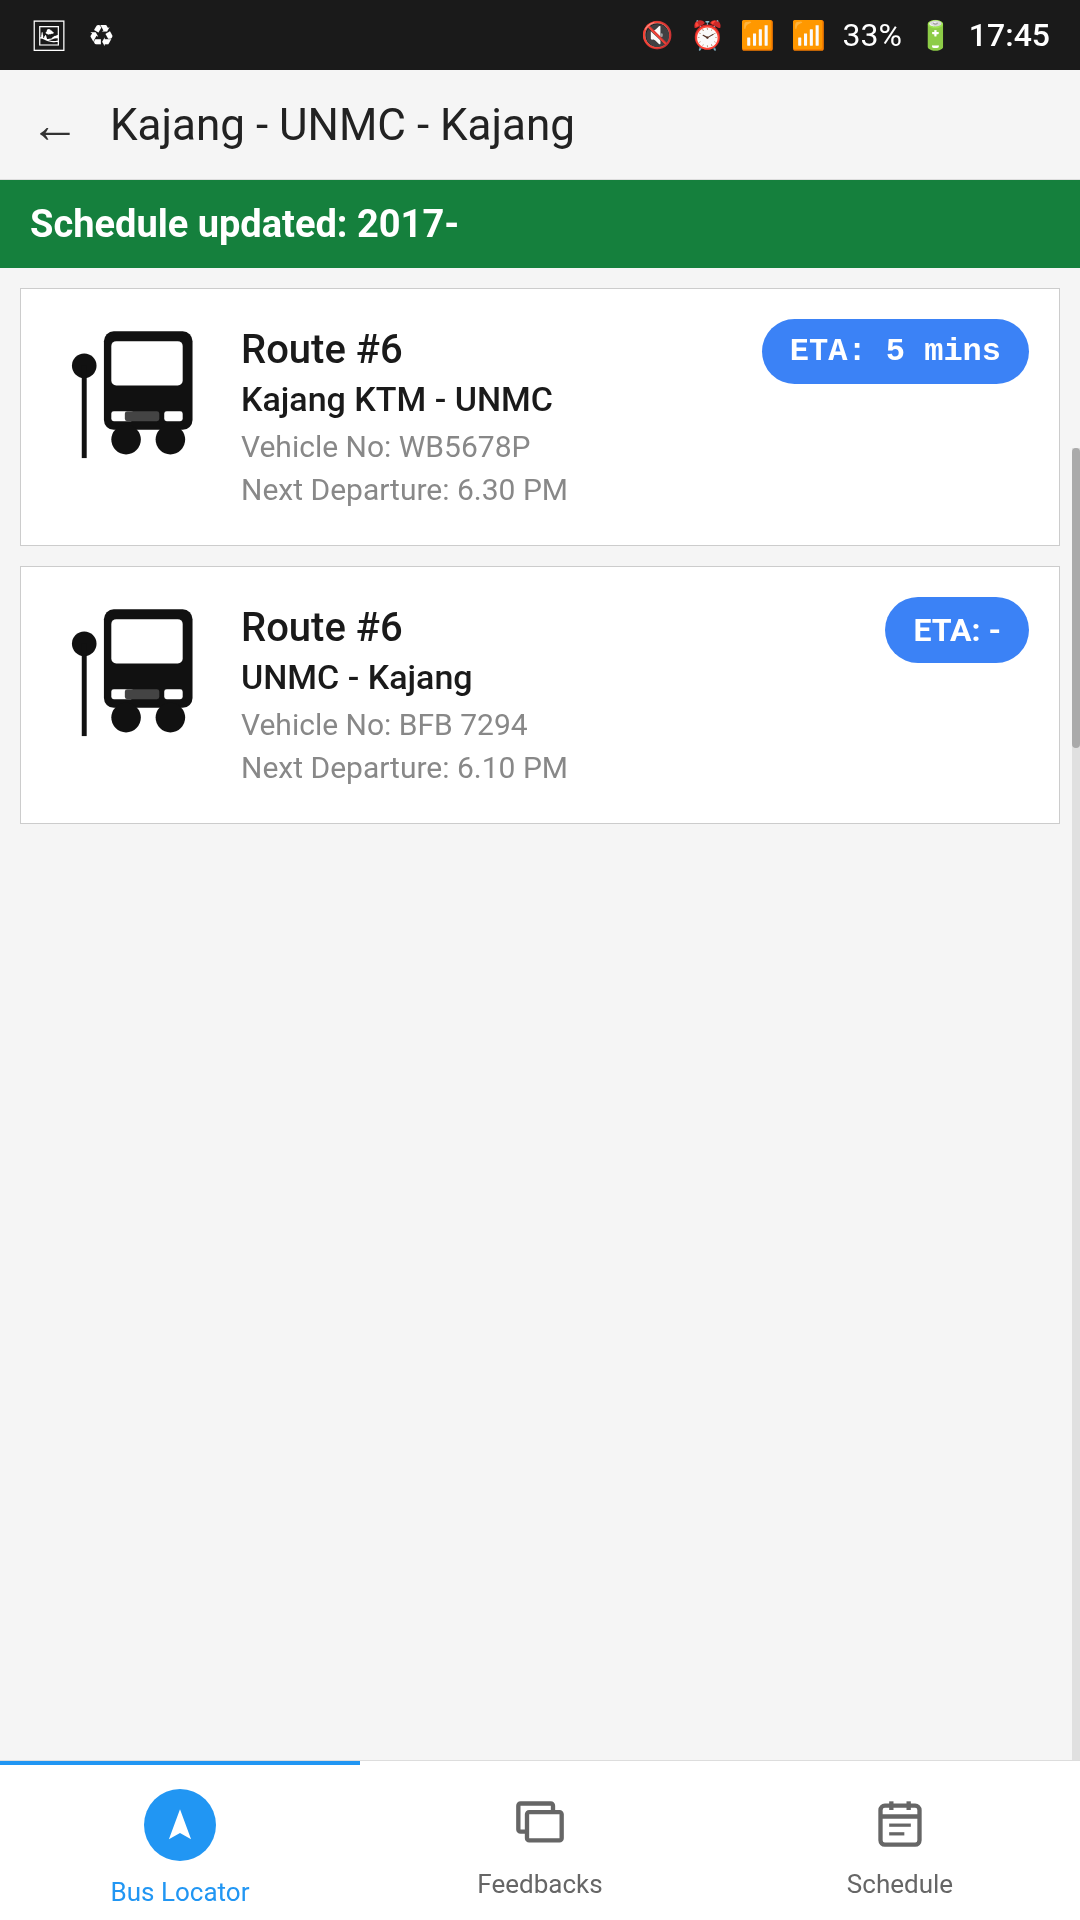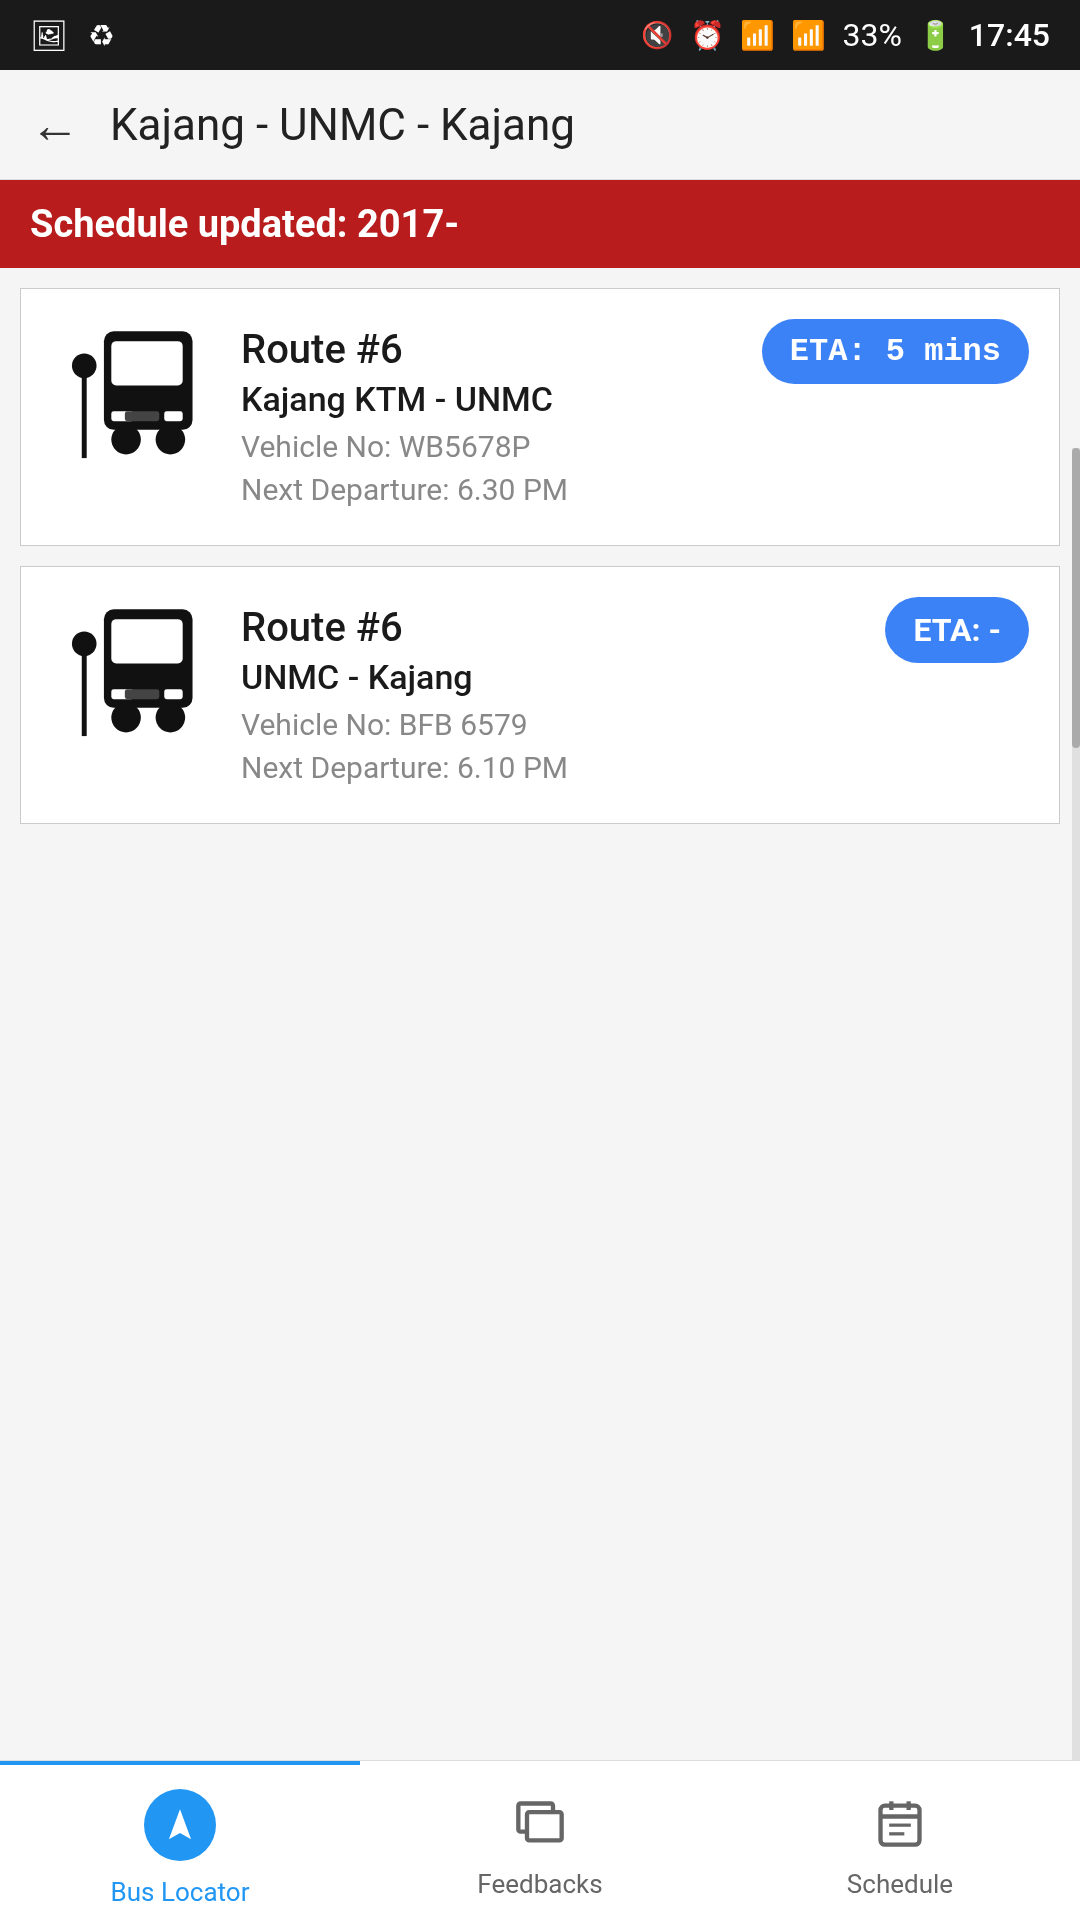--- a/index.html
+++ b/index.html
@@ -58,21 +58,21 @@
     }
     .app-bar-title {
       font-size: 44px;
       font-weight: 400;
       color: #222;
     }
 
     
     .schedule-banner {
       width: 100%;
-      background: #b91c1c;
+      background: #15803d;
       padding: 22px 30px;
       overflow: hidden;
     }
     .schedule-banner-text {
       font-size: 38px;
       font-weight: bold;
       color: white;
       white-space: nowrap;
     }
 
@@ -290,21 +290,21 @@
 
         <rect x="44" y="75" width="18" height="8" rx="2" fill="white"></rect>
         <rect x="87" y="75" width="15" height="8" rx="2" fill="white"></rect>
 
         <rect x="55" y="75" width="28" height="8" rx="2" fill="#444"></rect>
       </svg>
     </div>
     <div class="card-info">
       <div class="card-route">Route #6</div>
       <div class="card-direction">UNMC - Kajang</div>
-      <div class="card-detail">Vehicle No: BFB 6579</div>
+      <div class="card-detail">Vehicle No: BFB 7294</div>
       <div class="card-detail">Next Departure: 6.10 PM</div>
     </div>
     <div class="eta-badge eta-dark">ETA: -</div>
   </div>
 
   <div class="scroll-track">
     <div class="scroll-thumb"></div>
   </div>
 
 </div>

